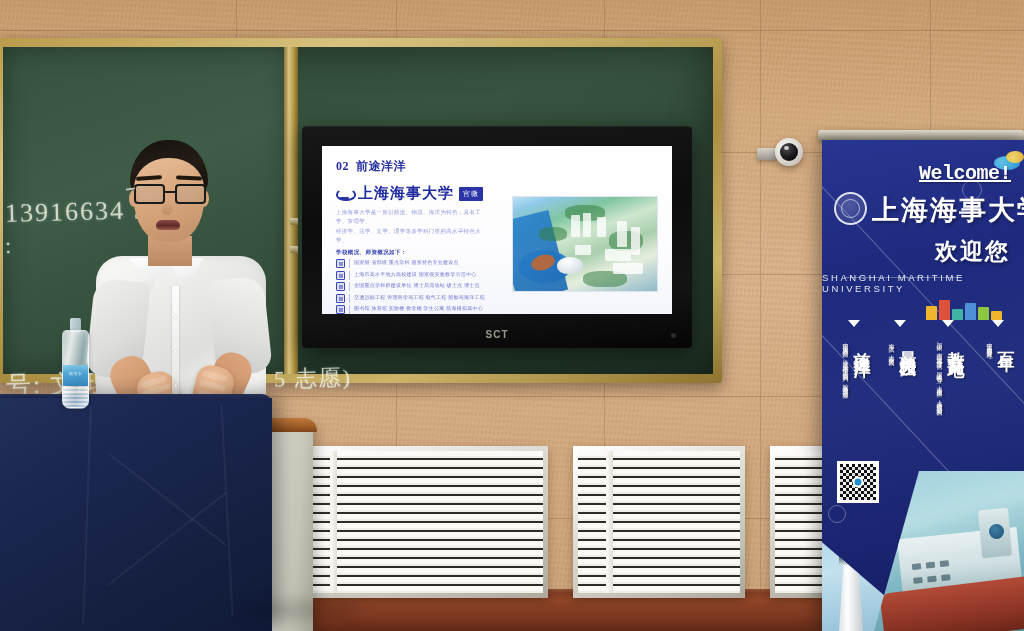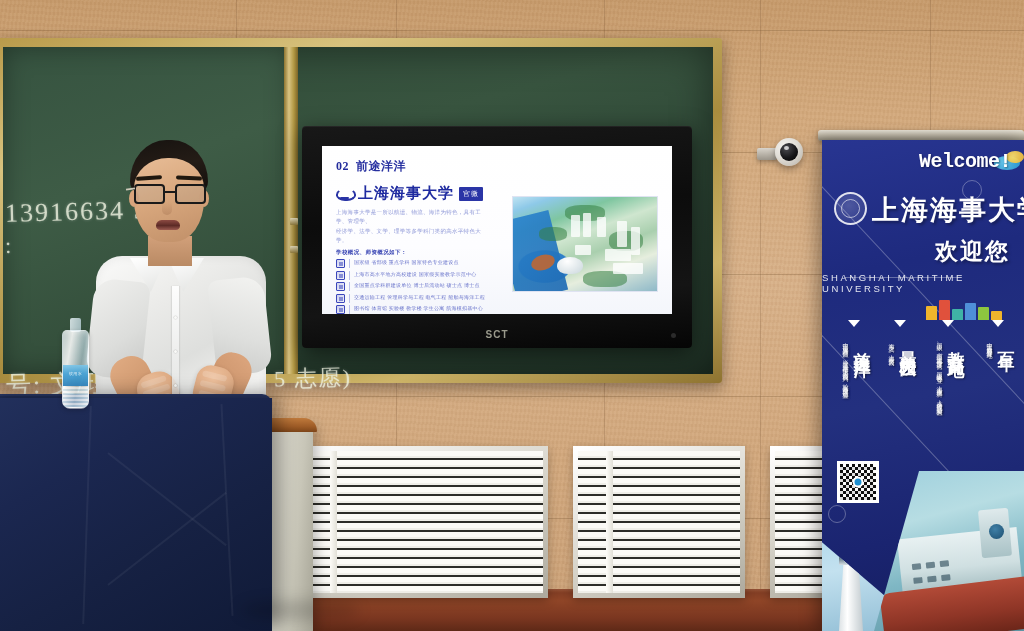--- a/index.html
+++ b/index.html
@@ -244,25 +244,26 @@
   .b-diag {
     position: absolute; width: 420px; height: 1px;
     background: rgba(255,255,255,.28);
     transform-origin: left center;
   }
   .b-circle {
     position: absolute; border: 1px solid rgba(255,255,255,.3);
     border-radius: 50%;
   }
   .welcome {
-    position: absolute; right: 13px; top: 10px;
+    position: absolute; right: 13px; top: 22px;
     font-family: "Liberation Mono", monospace;
     font-size: 20px; font-weight: bold; color: #ffffff;
     letter-spacing: -.5px;
     text-shadow: 1px 1px 2px rgba(0,0,0,.4);
+    text-decoration: underline;
   }
   .cloud-dot {
     position: absolute; right: 4px; top: 16px; width: 26px; height: 14px;
     border-radius: 50%;
     background: radial-gradient(circle at 30% 40%, #67d0f0, #2a9fd8);
     opacity: .9;
   }
   .cloud-dot2 {
     position: absolute; right: 0px; top: 11px; width: 18px; height: 12px;
     border-radius: 50%;

